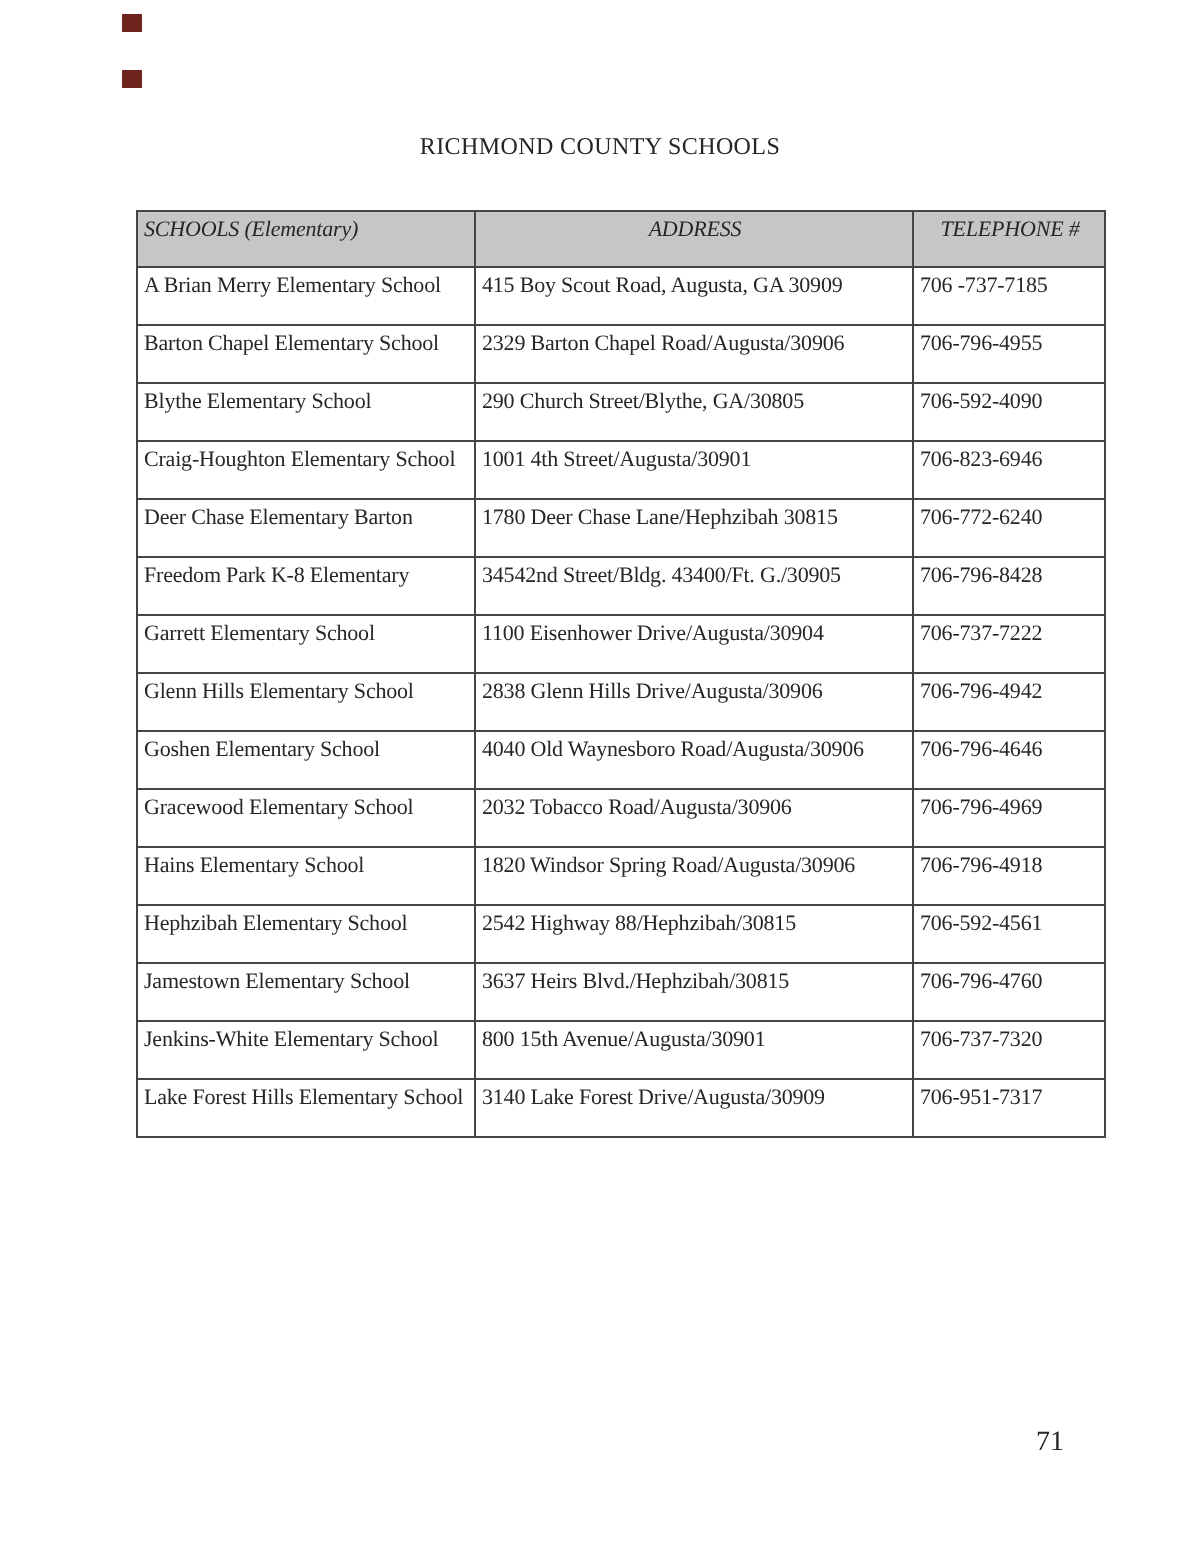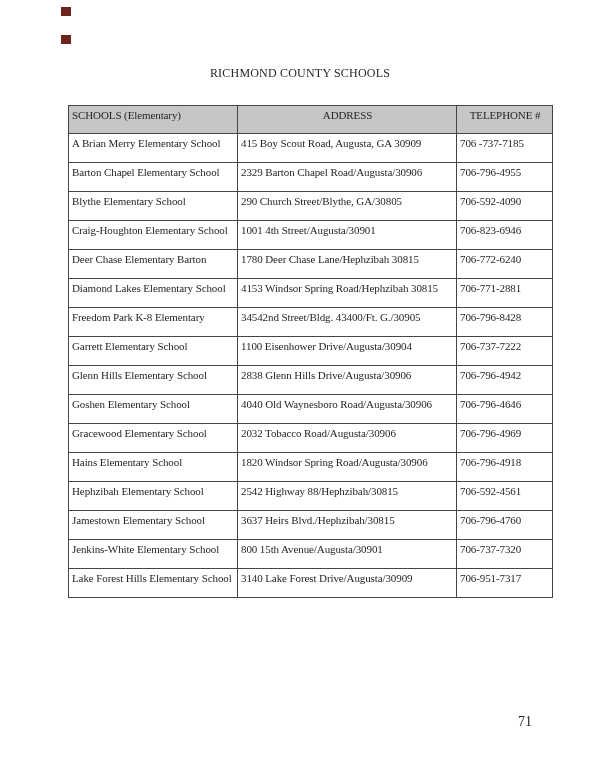--- a/index.html
+++ b/index.html
@@ -57,20 +57,21 @@
     font-size: 11px;
     line-height: 1.2;
     letter-spacing: -0.1px;
     font-weight: normal;
     padding: 3px 2px 3px 3px;
     color: var(--text, #262626);
   }
   thead th {
     background: var(--header-bg, #c6c6c6);
     height: 21px;
+    font-style: italic;
   }
   thead th.h-school { text-align: left; }
   thead th.h-addr, thead th.h-phone { text-align: center; }
   tbody td { height: 22px; text-align: left; }
   .page-number {
     position: absolute;
     top: 714px;
     left: 518px;
     font-size: 14px;
     color: var(--text, #262626);
@@ -126,25 +127,20 @@
     <td>1001 4th Street/Augusta/30901</td>
     <td>706-823-6946</td>
   </tr>
 
   <tr>
     <td>Deer Chase Elementary Barton</td>
     <td>1780 Deer Chase Lane/Hephzibah 30815</td>
     <td>706-772-6240</td>
   </tr>
 
-  <tr>
-    <td>Diamond Lakes Elementary School</td>
-    <td>4153 Windsor Spring Road/Hephzibah 30815</td>
-    <td>706-771-2881</td>
-  </tr>
 
   <tr>
     <td>Freedom Park K-8 Elementary</td>
     <td>34542nd Street/Bldg. 43400/Ft. G./30905</td>
     <td>706-796-8428</td>
   </tr>
 
   <tr>
     <td>Garrett Elementary School</td>
     <td>1100 Eisenhower Drive/Augusta/30904</td>

